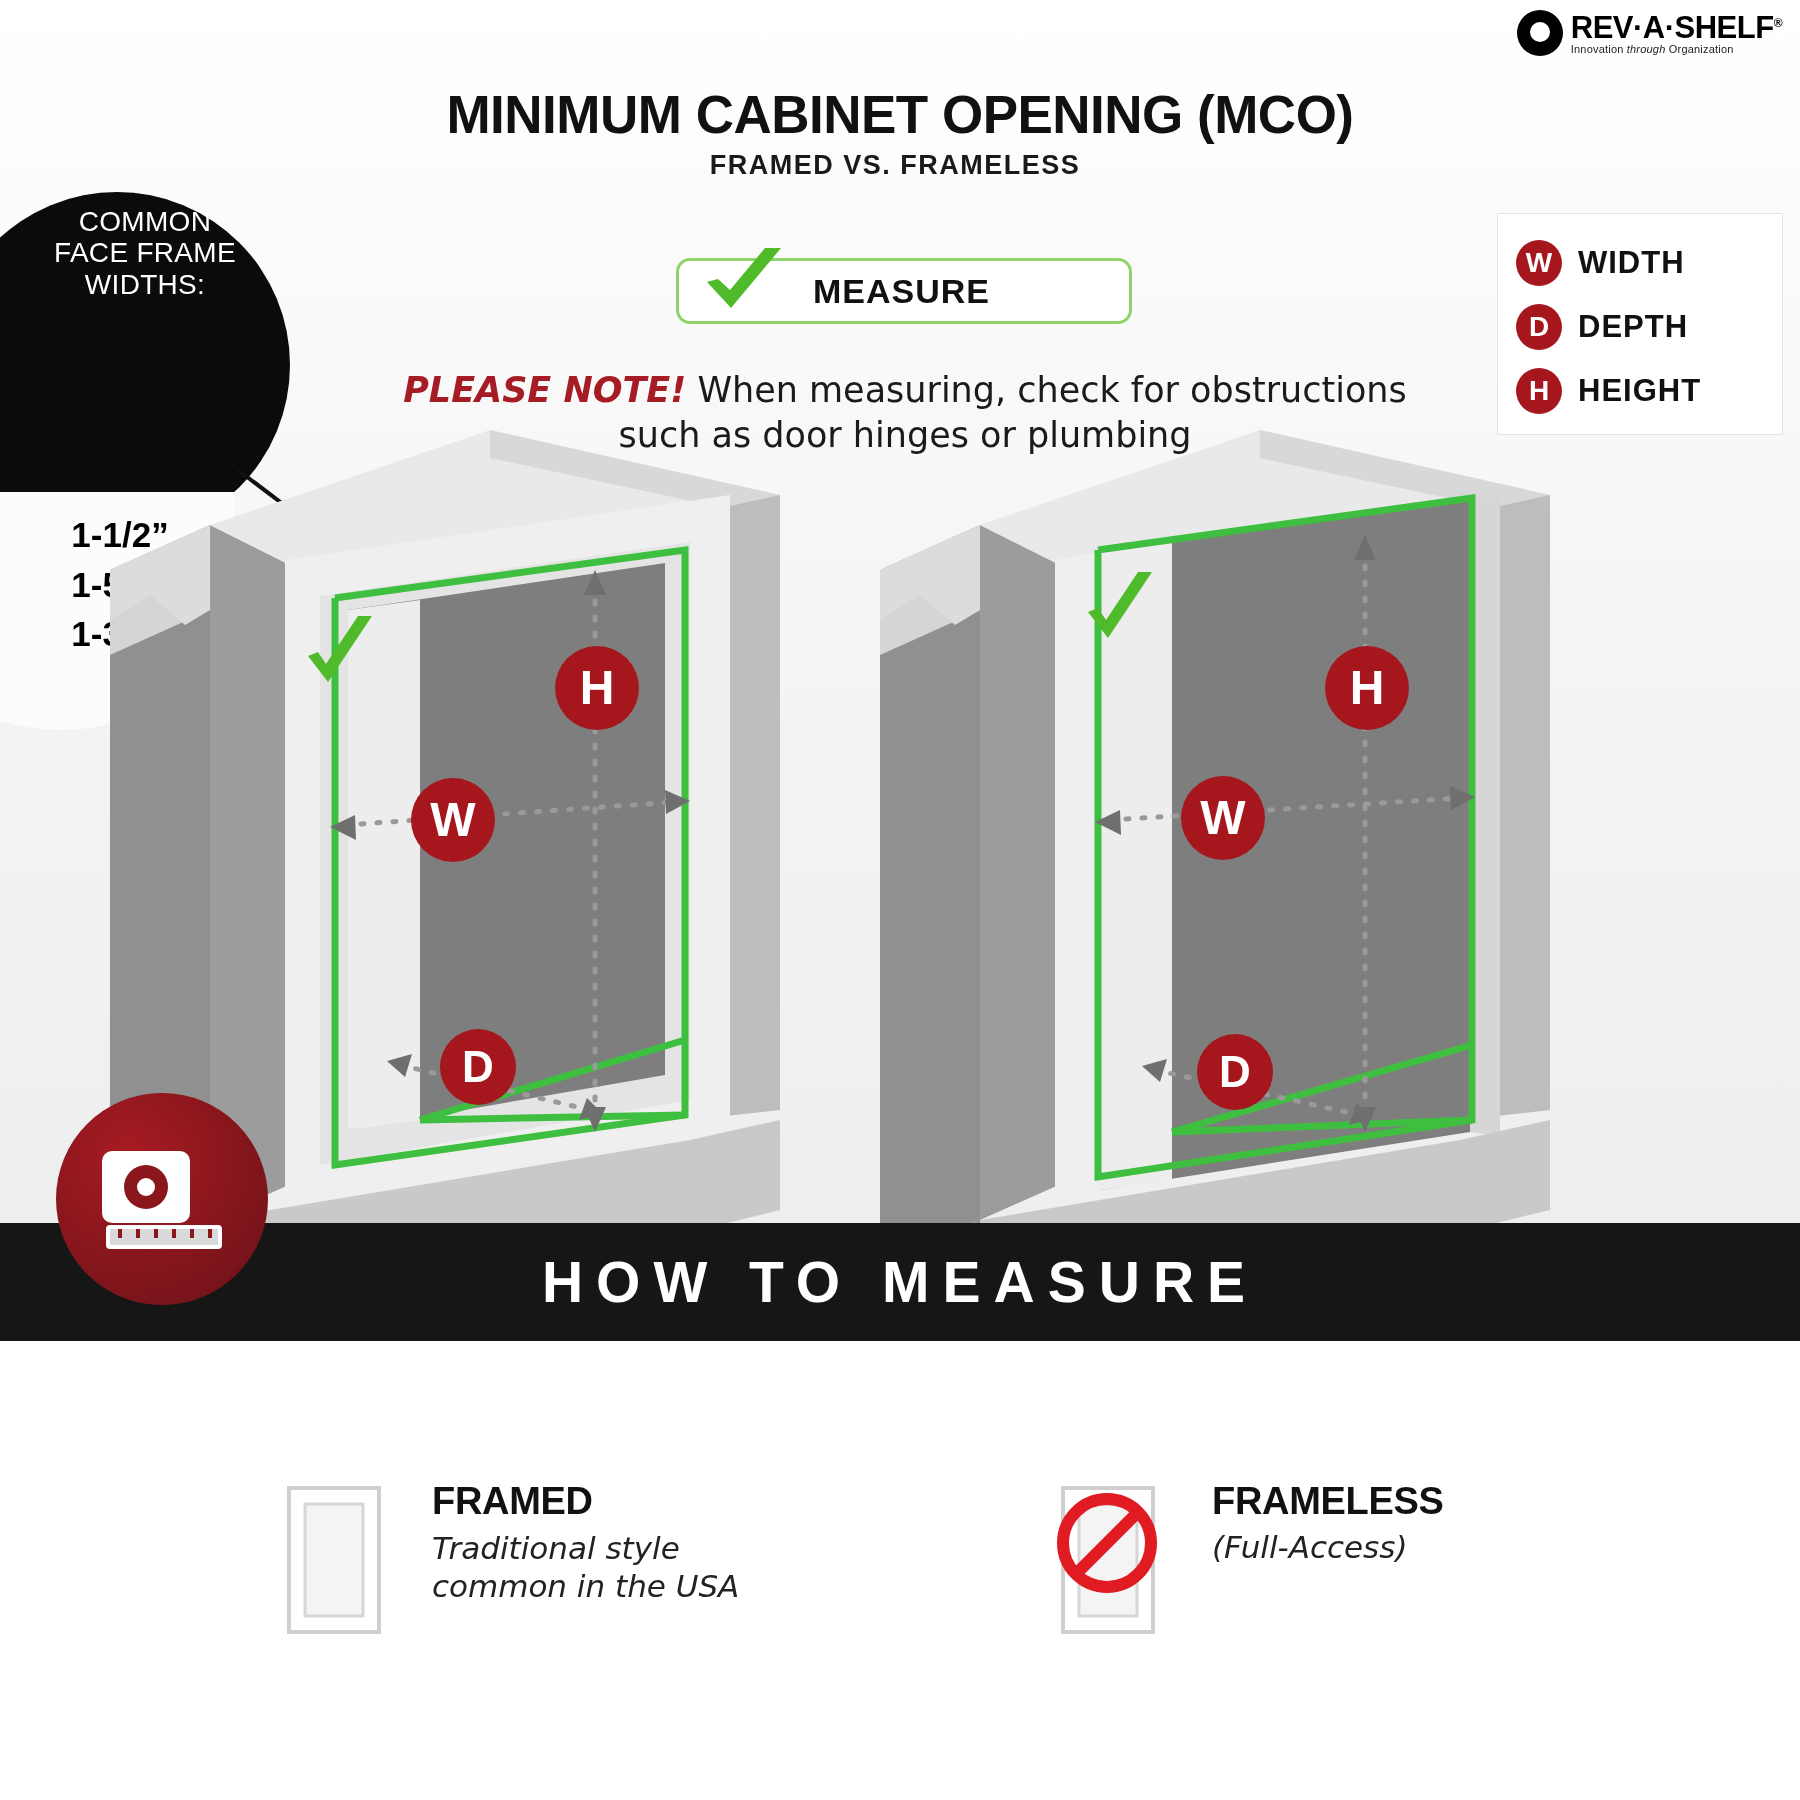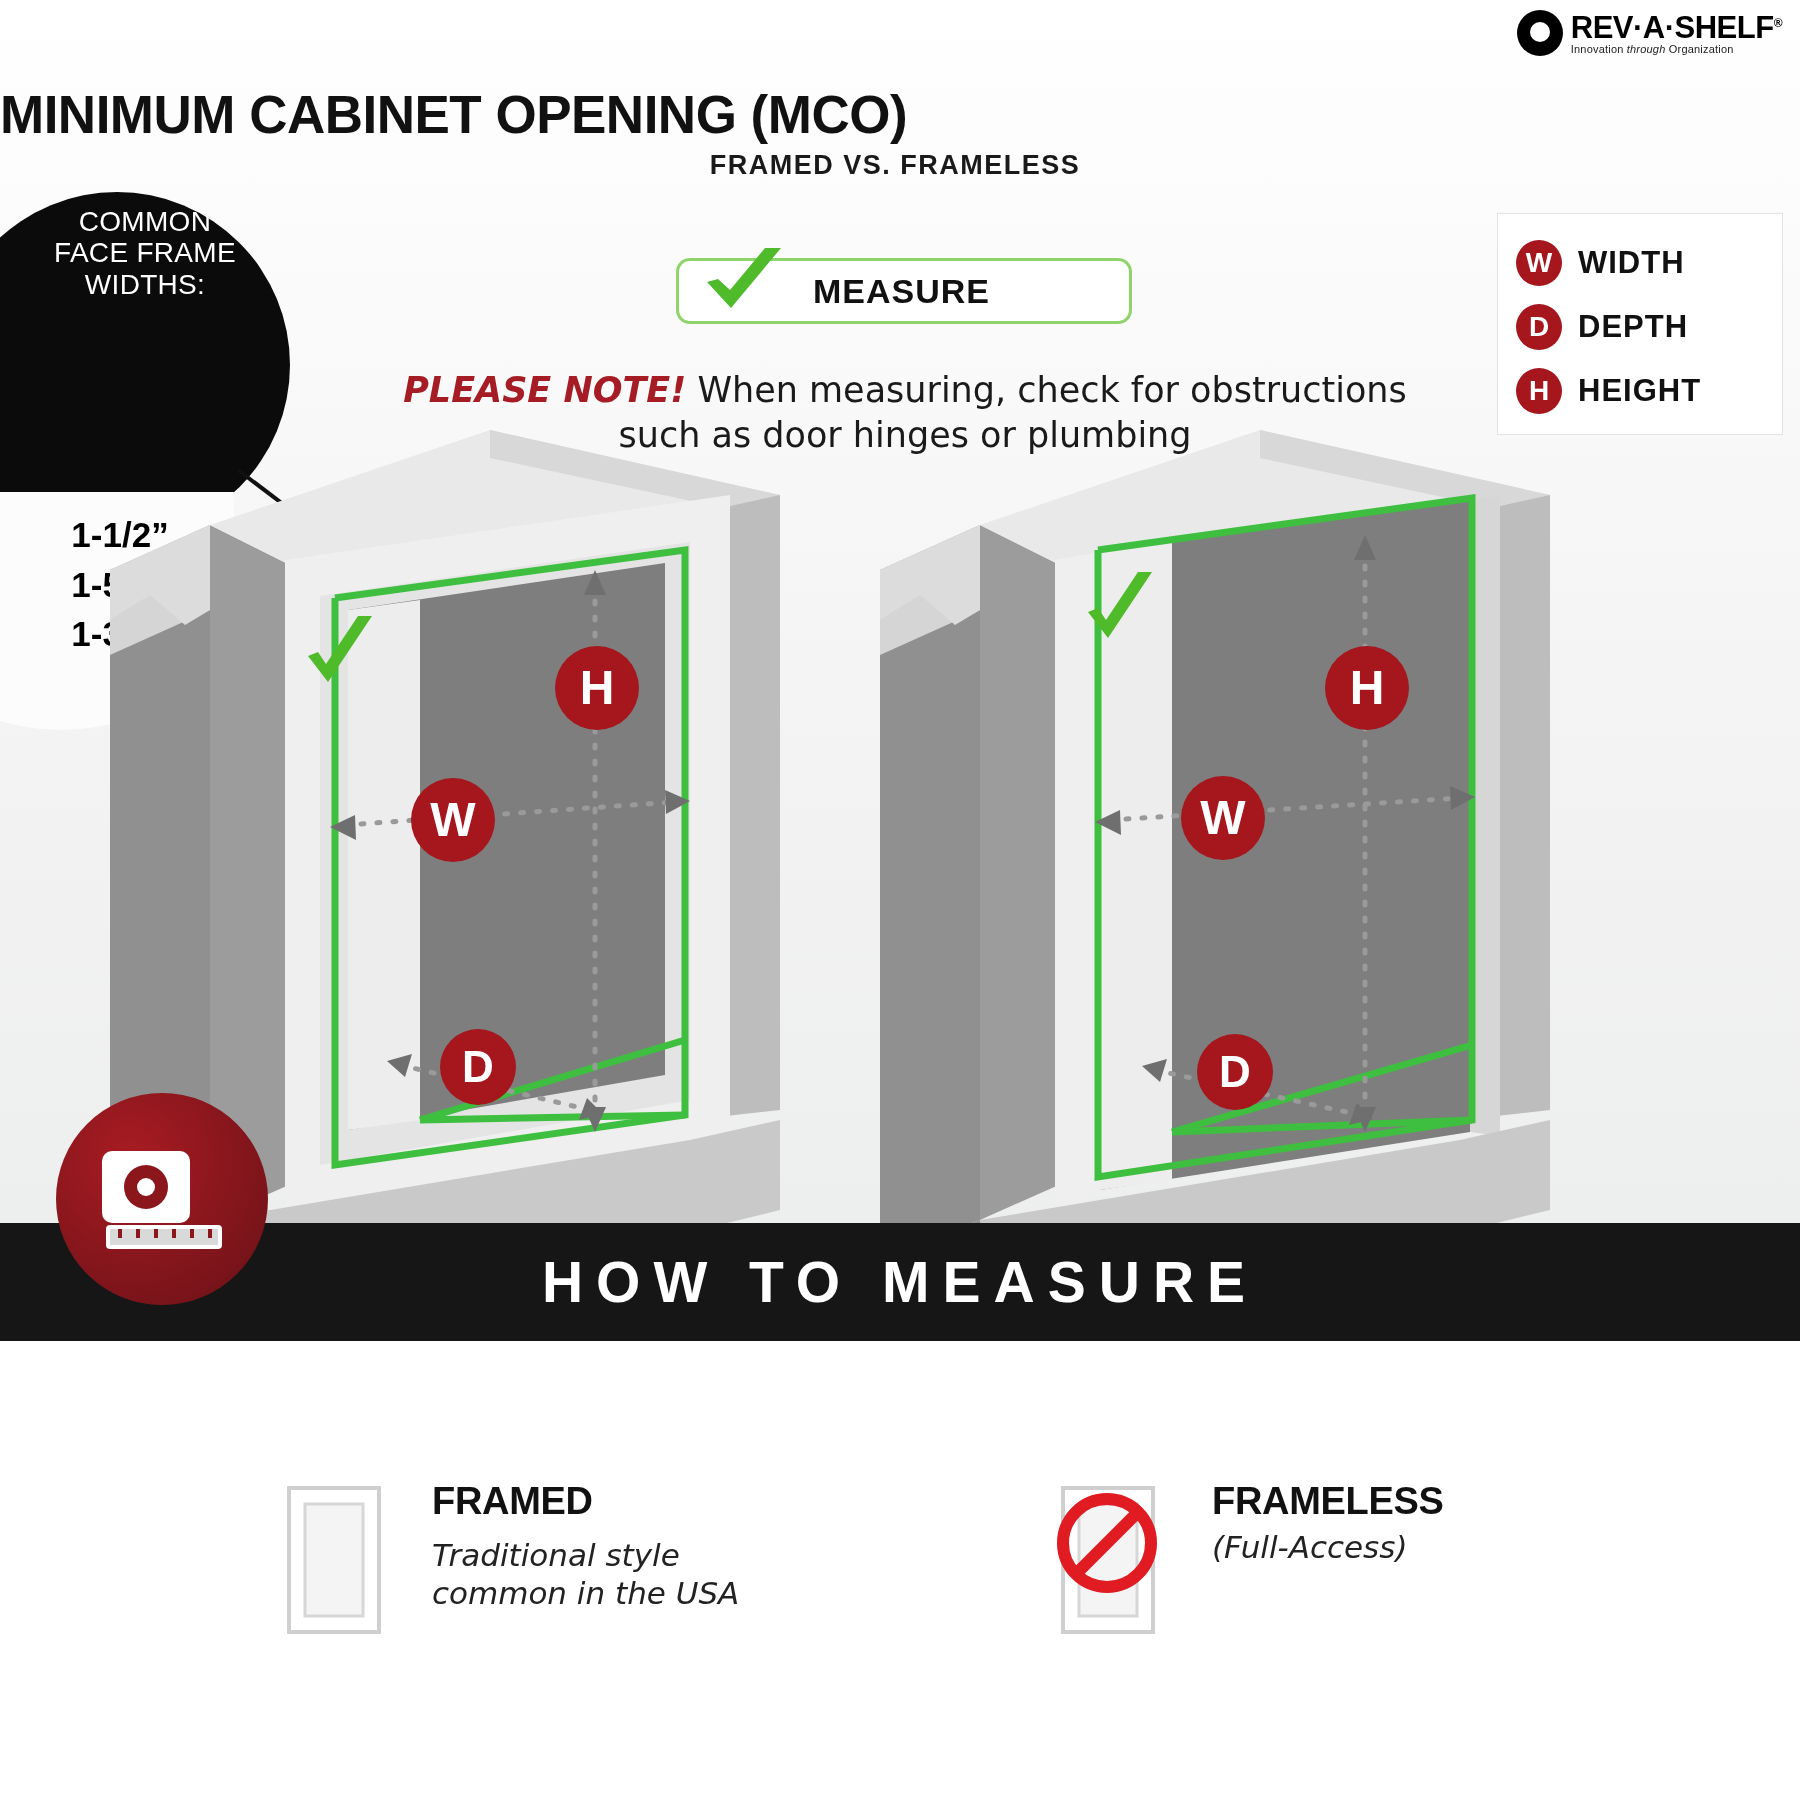--- a/index.html
+++ b/index.html
@@ -66,20 +66,21 @@
     margin-top: 1px;
     letter-spacing: 0.2px;
   }
   .logo-sub i { font-style: italic; }
 
   
   .title {
     position: absolute;
     top: 84px;
     left: 0; right: 0;
+    text-align: center;
     font-size: 53px;
     font-weight: bold;
     color: #111;
     letter-spacing: -0.5px;
   }
   .subtitle {
     position: absolute;
     top: 150px;
     left: 0; right: 10px;
     text-align: center;
@@ -438,21 +439,21 @@
   </svg>
 
   <div class="bottom-item" style="left:286px; top:1485px;">
     <svg width="96" height="150" viewBox="0 0 96 150">
       <rect x="3" y="3" width="90" height="144" fill="#ffffff" stroke="#cfcfcf" stroke-width="4"></rect>
       <rect x="19" y="19" width="58" height="112" fill="#f4f4f4" stroke="#d6d6d6" stroke-width="3"></rect>
     </svg>
   </div>
   <div class="bottom-item" style="left:432px; top:1480px;">
     <div class="bot-title">FRAMED</div>
-    <div class="bot-desc" style="margin-top:14px;">
+    <div class="bot-desc" style="margin-top:7px;">
       <span>Traditional style</span><br>
       <span>common in the USA</span>
     </div>
   </div>
 
   <div class="bottom-item" style="left:1060px; top:1485px;">
     <svg width="96" height="150" viewBox="0 0 96 150">
       <rect x="3" y="3" width="90" height="144" fill="#ffffff" stroke="#cfcfcf" stroke-width="4"></rect>
       <rect x="19" y="19" width="58" height="112" fill="#f4f4f4" stroke="#d6d6d6" stroke-width="3"></rect>
     </svg>

